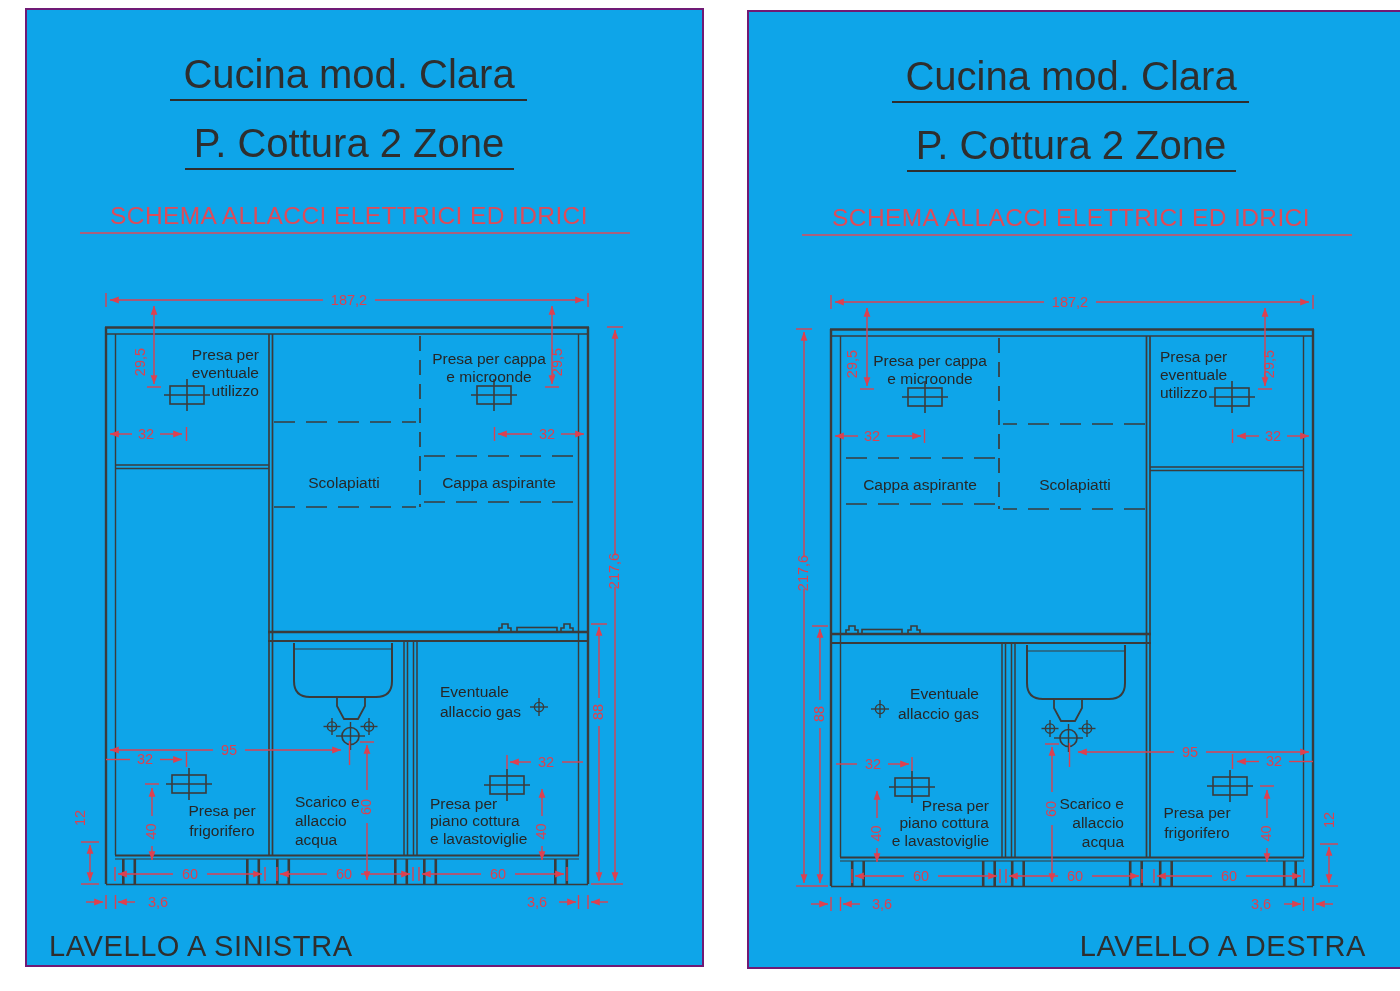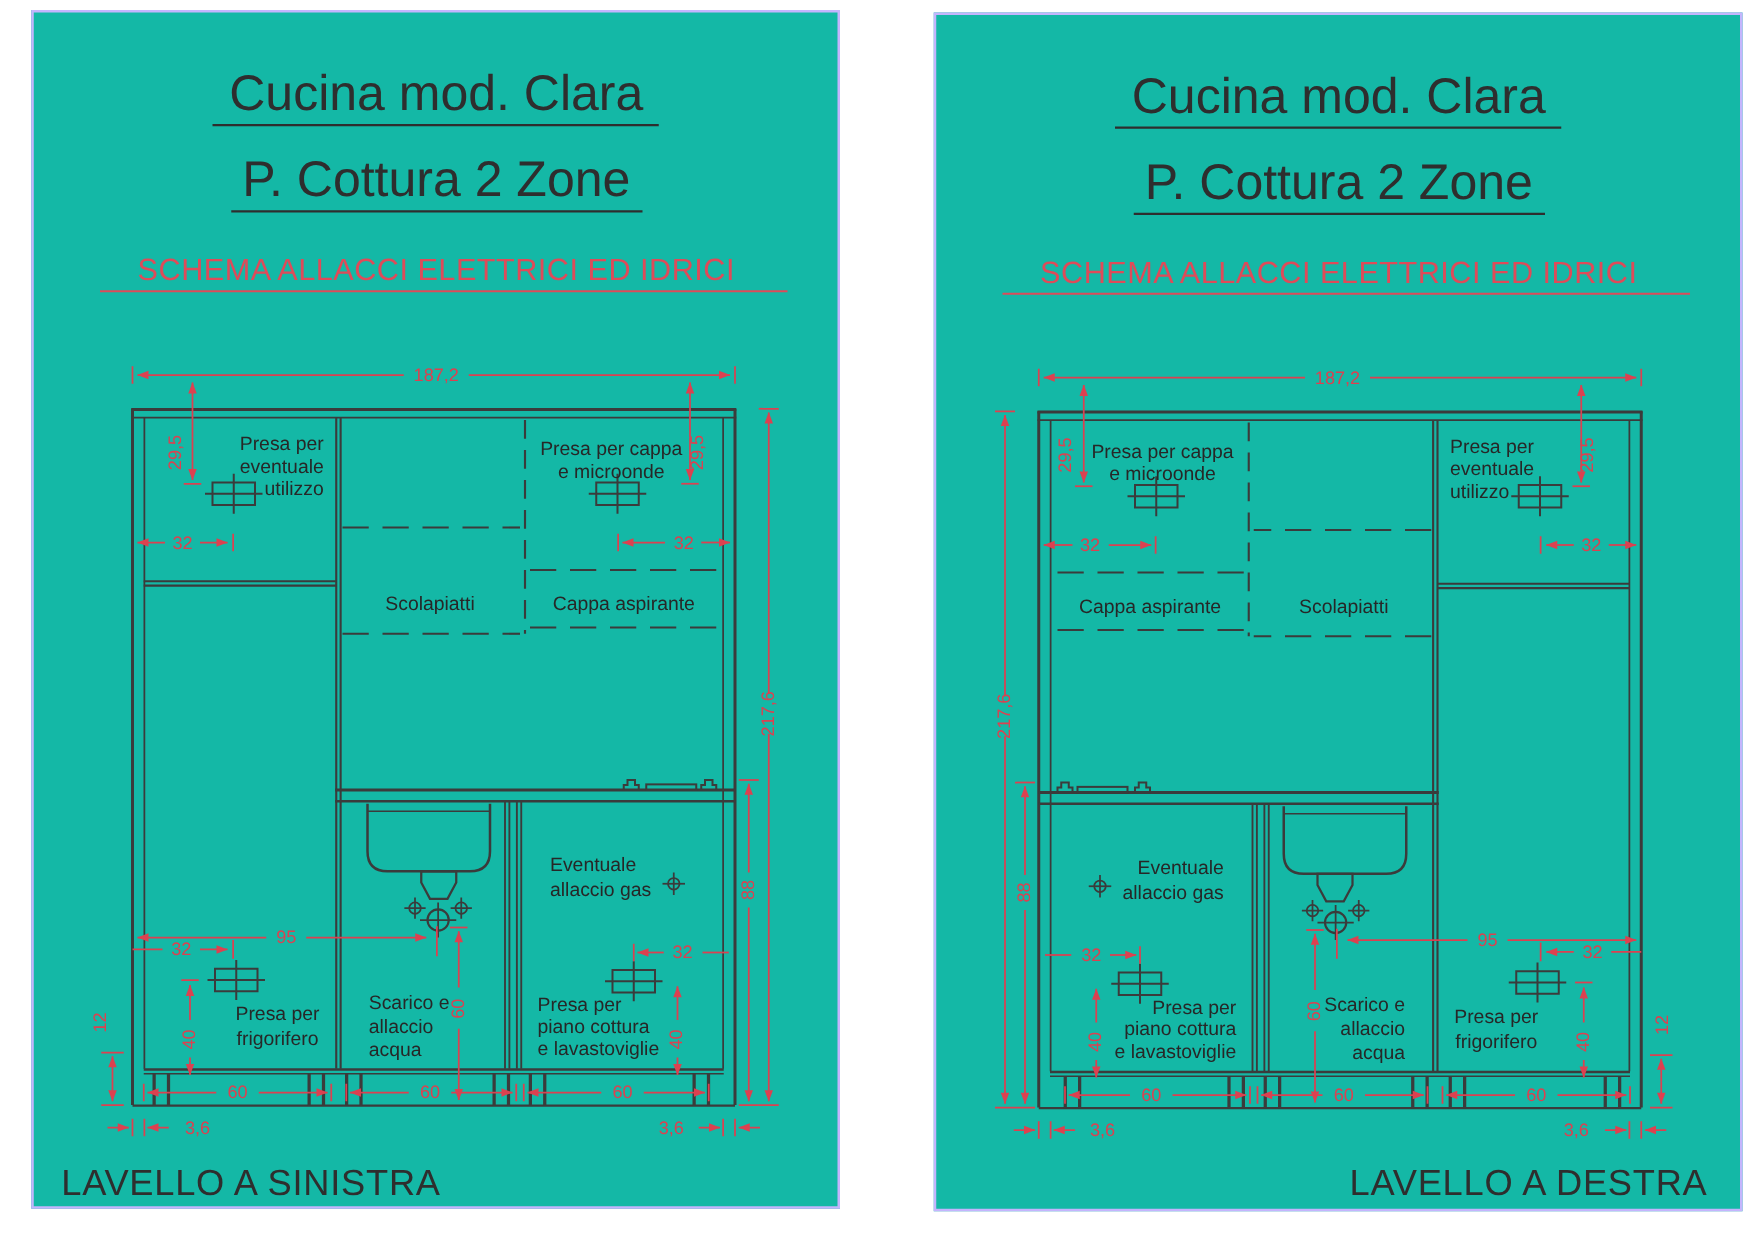--- a/index.html
+++ b/index.html
@@ -1,18 +1,18 @@
 <!DOCTYPE html>
 <html><head>
 <meta charset="utf-8">
 <style>
   html,body{margin:0;padding:0;background:#ffffff;}
   .page{position:relative;width:1400px;height:991px;background:#ffffff;overflow:hidden;
         font-family:"Liberation Sans",sans-serif;}
-  .panel{position:absolute;width:643px;height:955px;border:2px solid #c4b5fd;background:#14b8a6;}
+  .panel{position:absolute;width:643px;height:955px;border:2px solid #701a75;background:#0ea5e9;padding-left:32px;}
   .panel-left{left:25px;top:8px;}
   .panel-right{left:747px;top:10px;}
   .panel svg{position:absolute;left:0;top:0;width:643px;height:955px;}
   text{font-family:"Liberation Sans",sans-serif;}
   .t-title{font-size:40px;fill:#2e2e2e;}
   .t-head{font-size:24.5px;fill:#de4b59;letter-spacing:.4px;}
   .lbl{font-size:15.5px;fill:#272727;}
   .dim{font-size:14.5px;fill:#dc4150;}
   .foot{font-size:29px;fill:#2e2e2e;letter-spacing:.6px;}
 </style>

